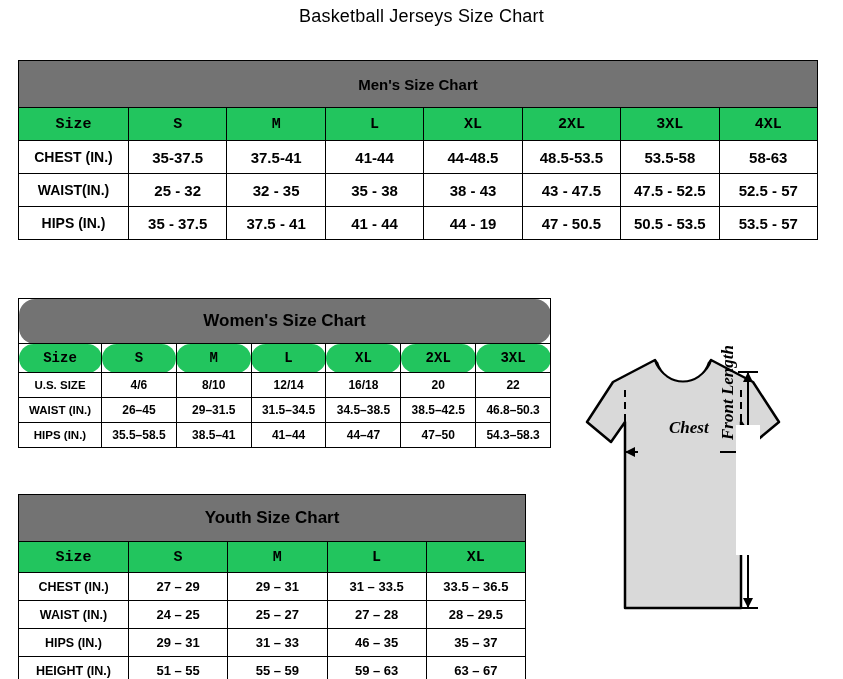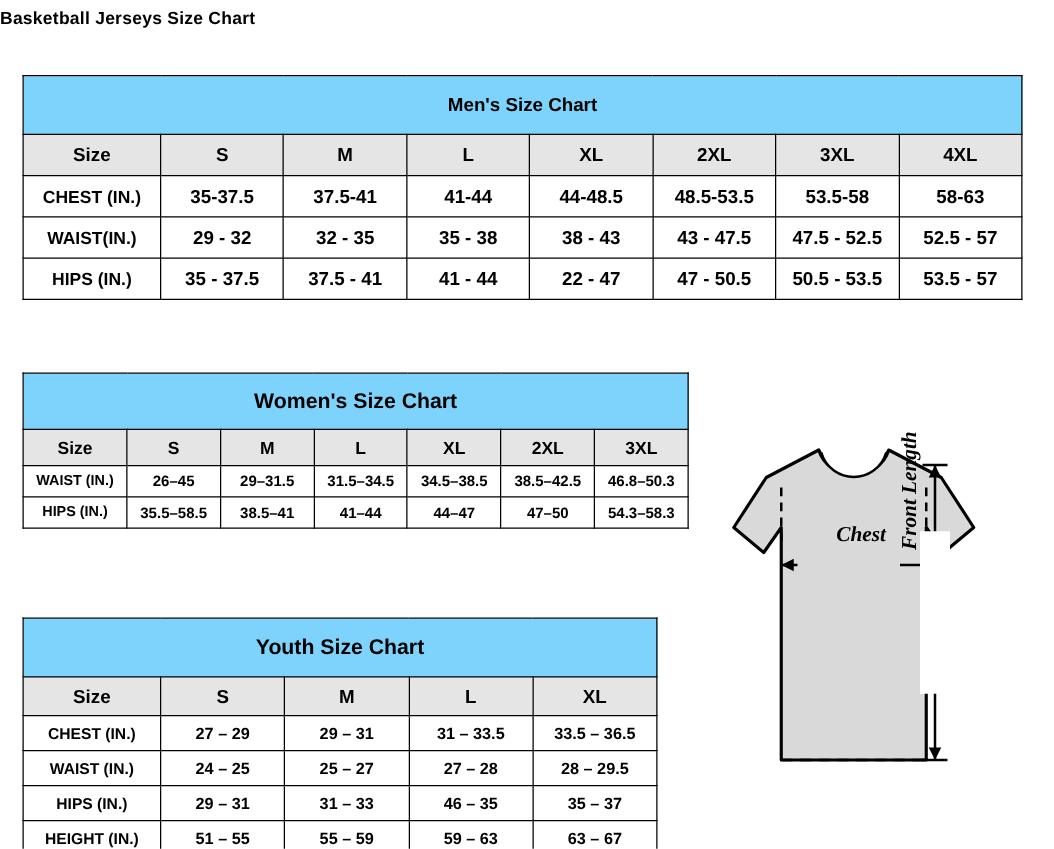--- a/index.html
+++ b/index.html
@@ -13,44 +13,46 @@
     position: relative;
     font-family: "Liberation Sans", sans-serif;
     color: #000000;
     overflow: hidden;
   }
   #page-title {
     position: absolute;
     top: 6px;
     left: 0;
     width: 843px;
-    font-size: 14px;
-    font-weight: bold;
+    text-align: center;
+    font-size: 18px;
+    font-weight: normal;
     letter-spacing: 0.2px;
   }
 
   table {
     border-collapse: collapse;
     table-layout: fixed;
   }
   table td, table th {
     border: 1px solid #000000;
     text-align: center;
     vertical-align: middle;
     font-weight: bold;
     background: #ffffff;
   }
   .caption-cell {
-    background: #7dd3fc;
+    background: #737373;
     font-size: 17px;
     font-weight: bold;
     padding: 7px 0;
   }
   .hdr-cell {
-    background: #e5e5e5;
+    background: #22c55e;
+    font-family: Liberation Mono, monospace;
   }
 
   
   #mens-table {
     position: absolute;
     left: 18px;
     top: 60px;
     width: 800px;
   }
   #mens-table .caption-cell { height: 32px; }
@@ -59,21 +61,21 @@
   #mens-table col.c0 { width: 110px; }
 
   
   #womens-table {
     position: absolute;
     left: 18px;
     top: 298px;
     width: 533px;
   }
   #womens-table .caption-cell { height: 30px; font-size: 17px; }
-  #womens-table td { font-size: 12px; height: 22px; }
+  #womens-table td { font-size: 12px; height: 22px; border-radius: 16px; }
   #womens-table .hdr-cell { font-size: 14px; height: 26px; }
   #womens-table .row-label { font-size: 11.5px; }
   #womens-table col.c0 { width: 83px; }
 
   
   #youth-table {
     position: absolute;
     left: 18px;
     top: 494px;
     width: 508px;
@@ -149,34 +151,34 @@
       <td>35-37.5</td>
       <td>37.5-41</td>
       <td>41-44</td>
       <td>44-48.5</td>
       <td>48.5-53.5</td>
       <td>53.5-58</td>
       <td>58-63</td>
     </tr>
     <tr>
       <td class="row-label">WAIST(IN.)</td>
-      <td>29 - 32</td>
+      <td>25 - 32</td>
       <td>32 - 35</td>
       <td>35 - 38</td>
       <td>38 - 43</td>
       <td>43 - 47.5</td>
       <td>47.5 - 52.5</td>
       <td>52.5 - 57</td>
     </tr>
     <tr>
       <td class="row-label">HIPS (IN.)</td>
       <td>35 - 37.5</td>
       <td>37.5 - 41</td>
       <td>41 - 44</td>
-      <td>22 - 47</td>
+      <td>44 - 19</td>
       <td>47 - 50.5</td>
       <td>50.5 - 53.5</td>
       <td>53.5 - 57</td>
     </tr>
   </tbody>
 </table>
 
 <table id="womens-table">
   <colgroup>
     <col class="c0">
@@ -192,20 +194,29 @@
       <td class="caption-cell" colspan="7">Women's Size Chart</td>
     </tr>
     <tr>
       <td class="hdr-cell">Size</td>
       <td class="hdr-cell">S</td>
       <td class="hdr-cell">M</td>
       <td class="hdr-cell">L</td>
       <td class="hdr-cell">XL</td>
       <td class="hdr-cell">2XL</td>
       <td class="hdr-cell">3XL</td>
+    </tr>
+    <tr>
+      <td class="row-label">U.S. SIZE</td>
+      <td>4/6</td>
+      <td>8/10</td>
+      <td>12/14</td>
+      <td>16/18</td>
+      <td>20</td>
+      <td>22</td>
     </tr>
     <tr>
       <td class="row-label">WAIST (IN.)</td>
       <td>26–45</td>
       <td>29–31.5</td>
       <td>31.5–34.5</td>
       <td>34.5–38.5</td>
       <td>38.5–42.5</td>
       <td>46.8–50.3</td>
     </tr>

